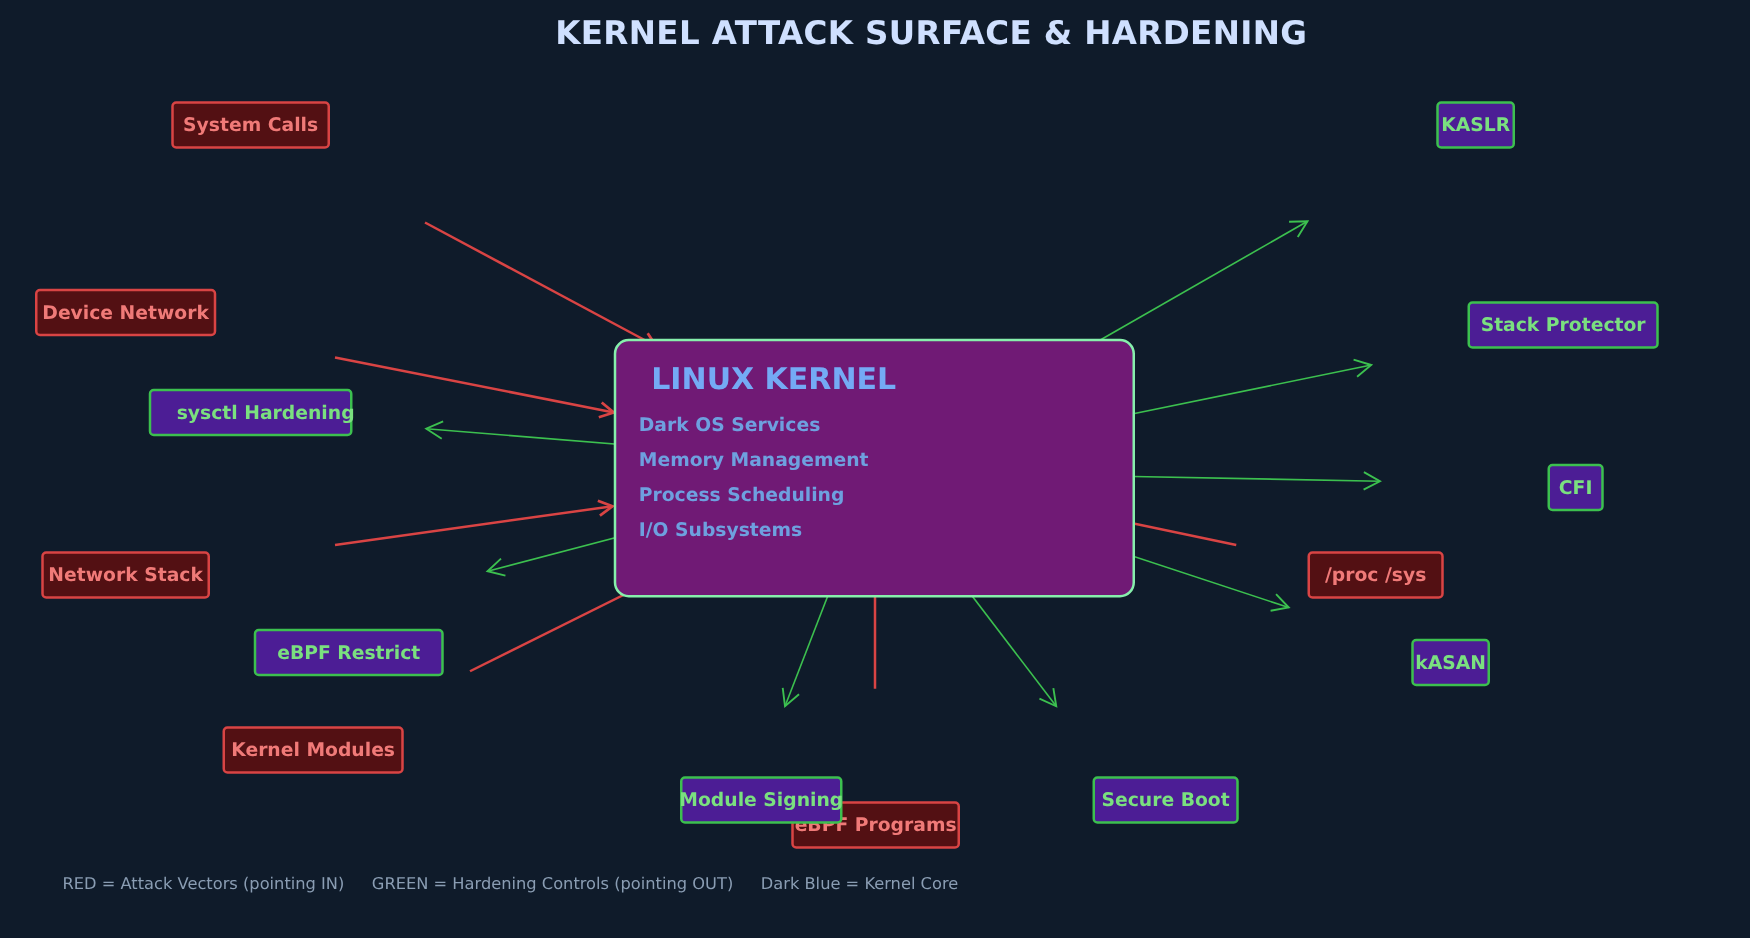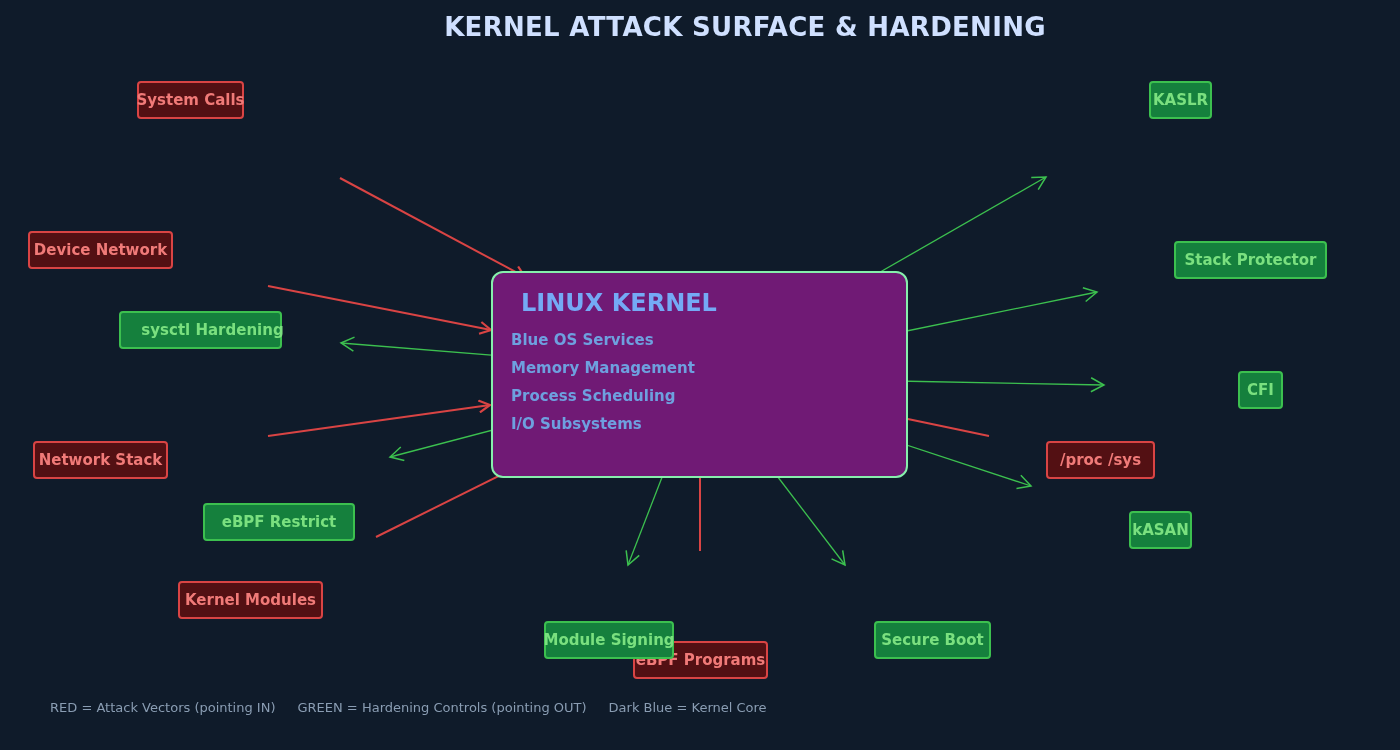--- a/index.html
+++ b/index.html
@@ -35,21 +35,21 @@
   }
   .node {
     position: absolute;
     height: 38px; box-sizing: border-box;
     border: 2px solid; border-radius: 4px;
     display: flex; align-items: center; justify-content: center;
     font-weight: bold; font-size: 15px;
     white-space: nowrap;
   }
   .node.red { background: #531013; border-color: #d94444; color: #f07a78; }
-  .node.green { background: #15803d; border-color: #3cc04f; color: #7ae07f; }
+  .node.green { background: #4c1d95; border-color: #3cc04f; color: #7ae07f; }
   .legend {
     position: absolute; left: 50px; top: 700px;
     color: #8a9db3; font-size: 13px;
     display: flex; gap: 22px;
   }
 </style>
 </head>
 <body>
 
 <div class="title" style="width:1490px;">KERNEL ATTACK SURFACE &amp; HARDENING</div>
@@ -80,27 +80,27 @@
     <line x1="861" y1="430" x2="1031" y2="486" marker-end="url(#greenHead)"></line>
     <line x1="771" y1="468" x2="845" y2="565" marker-end="url(#greenHead)"></line>
     <line x1="666" y1="467" x2="628" y2="565" marker-end="url(#greenHead)"></line>
     <line x1="550" y1="415" x2="390" y2="457" marker-end="url(#greenHead)"></line>
     <line x1="526" y1="358" x2="341" y2="343" marker-end="url(#greenHead)"></line>
   </g>
 </svg>
 
 <div class="kernel">
   <div class="kernel-title">LINUX KERNEL</div>
-  <div class="kernel-item" style="top:58px">Blue OS Services</div>
+  <div class="kernel-item" style="top:58px">Dark OS Services</div>
   <div class="kernel-item" style="top:86px">Memory Management</div>
   <div class="kernel-item" style="top:114px">Process Scheduling</div>
   <div class="kernel-item" style="top:142px">I/O Subsystems</div>
 </div>
 
-<div class="node red" style="left:137px;top:81px;width:107px;">System Calls</div>
+<div class="node red" style="left:137px;top:81px;width:127px;">System Calls</div>
 <div class="node red" style="left:28px;top:231px;width:145px;">Device Network</div>
 <div class="node red" style="left:33px;top:441px;width:135px;">Network Stack</div>
 <div class="node red" style="left:178px;top:581px;width:145px;">Kernel Modules</div>
 <div class="node red" style="left:633px;top:628px;width:135px;margin-top:13px;">eBPF Programs</div>
 <div class="node red" style="left:1046px;top:441px;width:109px;">/proc /sys</div>
 
 <div class="node green" style="left:1149px;top:81px;width:63px;">KASLR</div>
 <div class="node green" style="left:1174px;top:241px;width:153px;">Stack Protector</div>
 <div class="node green" style="left:1238px;top:371px;width:45px;">CFI</div>
 <div class="node green" style="left:1129px;top:511px;width:63px;">kASAN</div>

